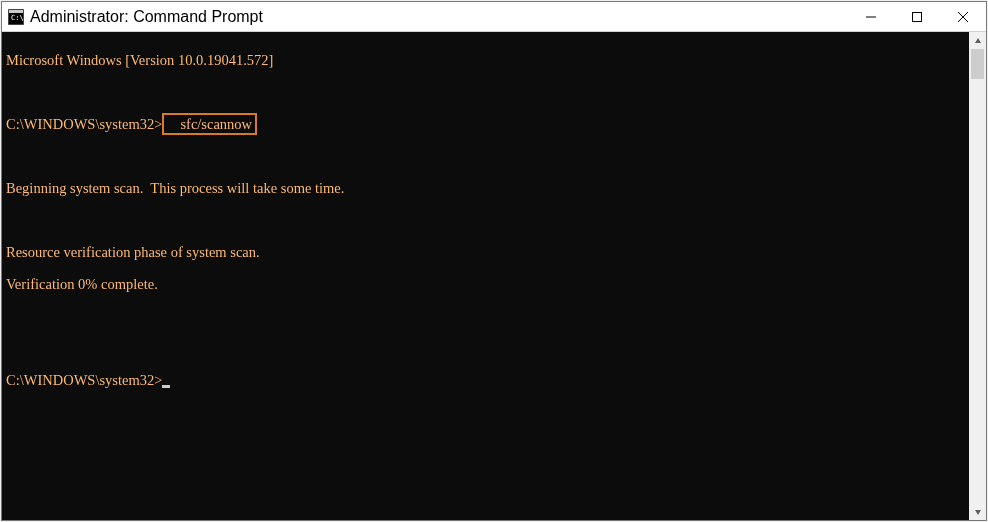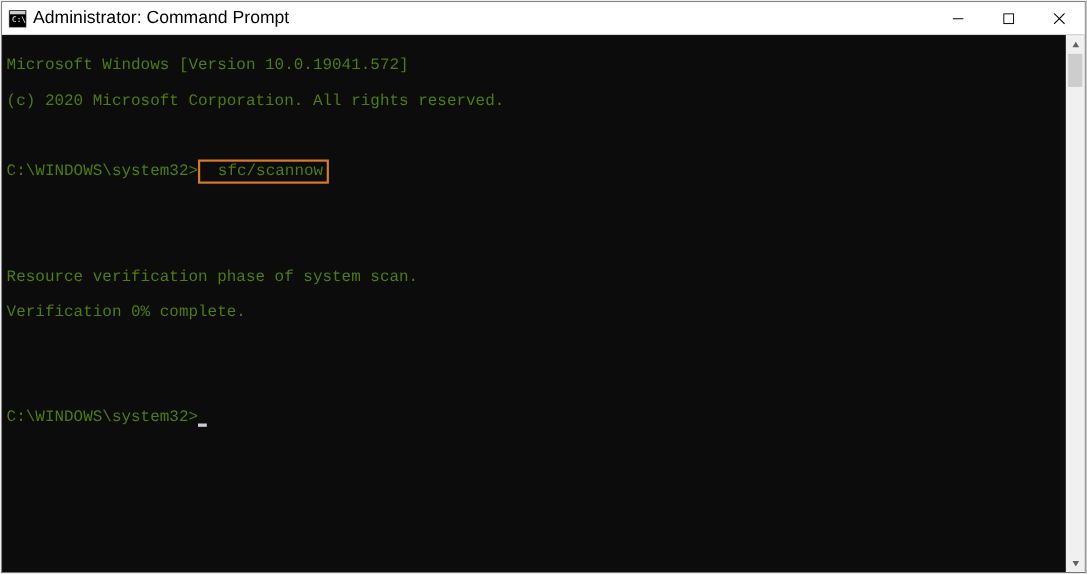--- a/index.html
+++ b/index.html
@@ -66,22 +66,22 @@
     }
     .terminal-wrapper {
       flex: 1;
       display: flex;
       background: #0c0c0c;
       position: relative;
     }
     .terminal {
       flex: 1;
       background: #0c0c0c;
-      color: #4d7c0f;
-      font-family: Liberation Mono, monospace;
+      color: #fdba74;
+      font-family: Liberation Serif, serif;
       font-size: 14.5px;
       line-height: 16px;
       padding: 4px 0 4px 4px;
       white-space: pre;
       overflow: hidden;
     }
     .terminal-line {
       white-space: pre;
     }
     .highlight-box {
@@ -160,24 +160,24 @@
             <line x1="0" y1="0" x2="10" y2="10" stroke="#000" stroke-width="1"></line>
             <line x1="10" y1="0" x2="0" y2="10" stroke="#000" stroke-width="1"></line>
           </svg>
       </div>
     </div>
   </div>
 
   <div class="terminal-wrapper">
     <div class="terminal">
 <div class="terminal-line">Microsoft Windows [Version 10.0.19041.572]</div>
-<div class="terminal-line">(c) 2020 Microsoft Corporation. All rights reserved.</div>
 <div class="terminal-line"> </div>
 <div class="terminal-line"><span>C:\WINDOWS\system32&gt;</span><span class="highlight-box">sfc/scannow</span></div>
 <div class="terminal-line"> </div>
+<div class="terminal-line">Beginning system scan.  This process will take some time.</div>
 <div class="terminal-line"> </div>
 <div class="terminal-line">Resource verification phase of system scan.</div>
 <div class="terminal-line">Verification 0% complete.</div>
 <div class="terminal-line"> </div>
 <div class="terminal-line"> </div>
 <div class="terminal-line"><span>C:\WINDOWS\system32&gt;</span><span class="cursor"></span></div>
     </div>
 
     <div class="scrollbar">
       <div class="scrollbar-arrow">

